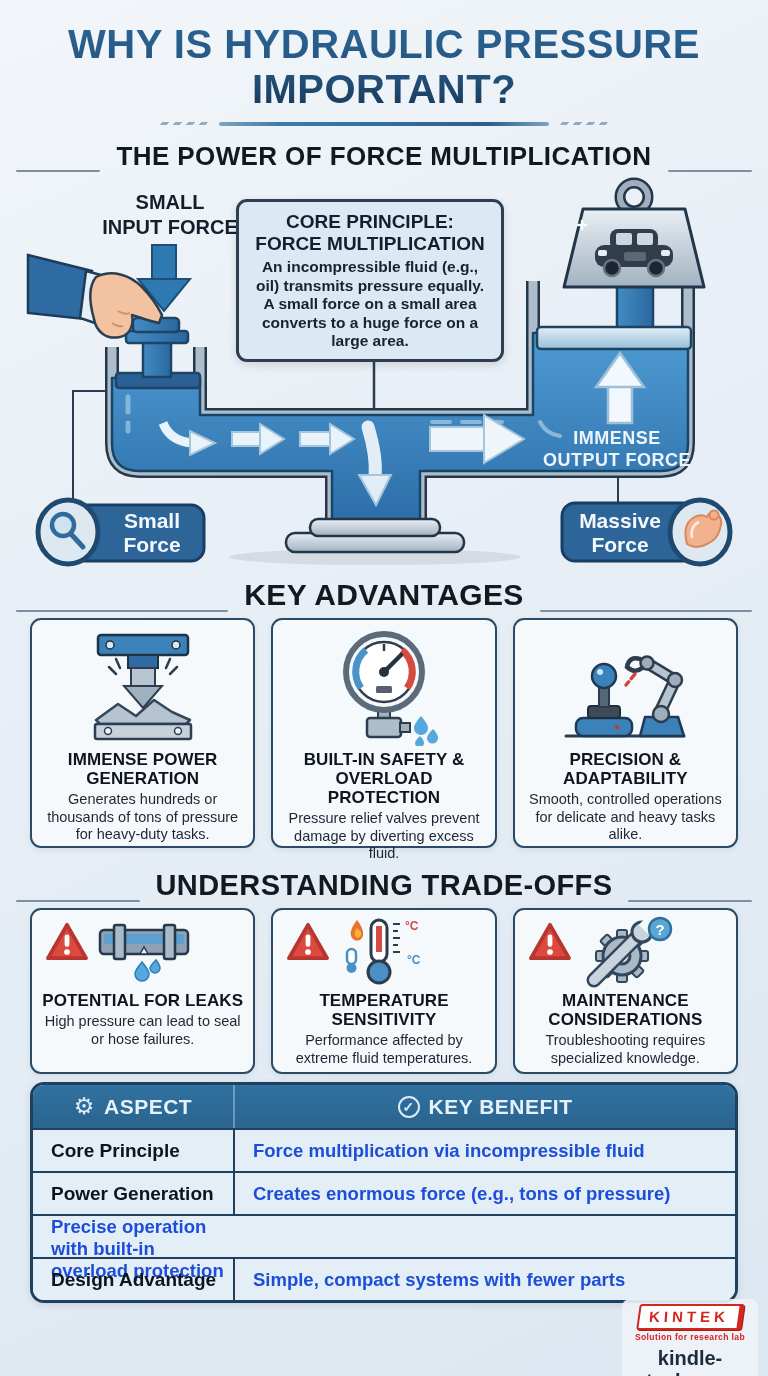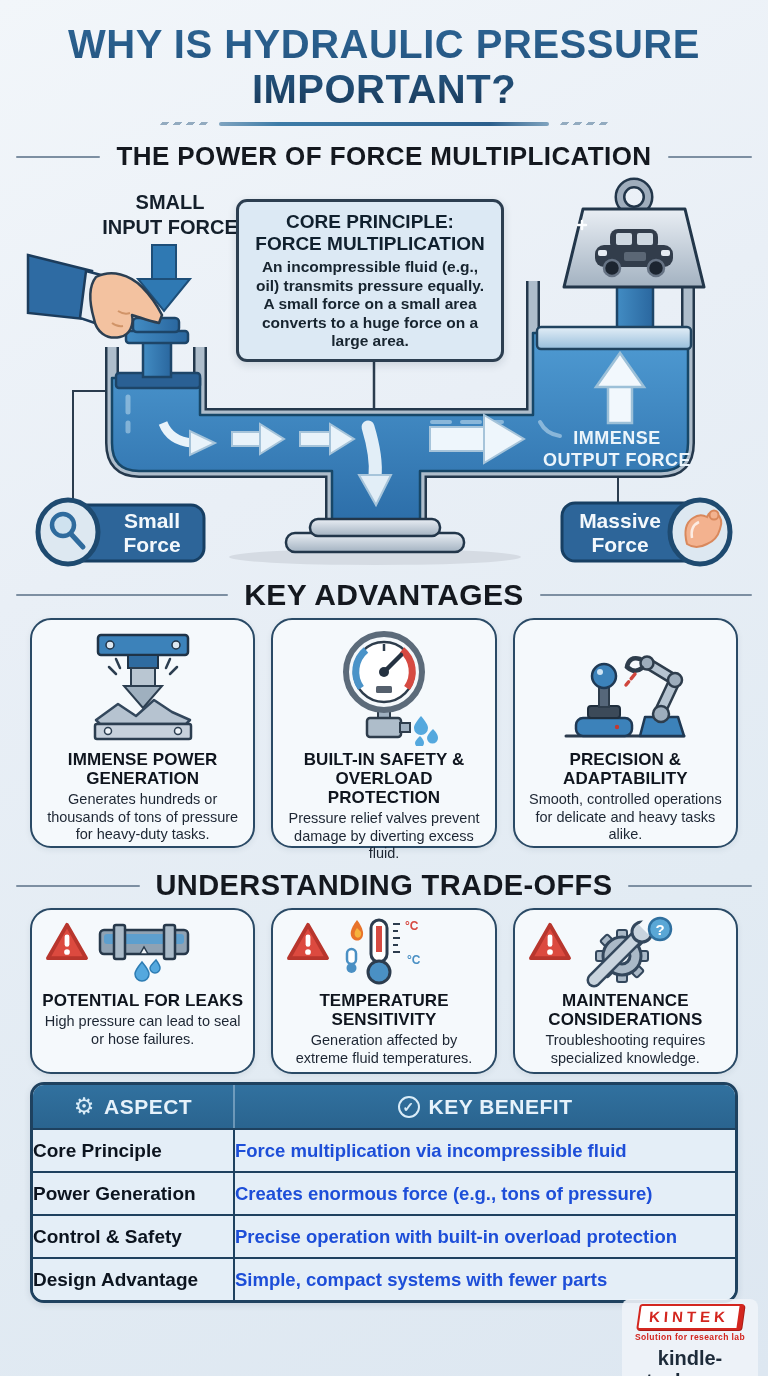--- a/index.html
+++ b/index.html
@@ -22,21 +22,21 @@
     background:linear-gradient(90deg, #7fa3bf, #3d7ca8 18%, #2b5f8c 82%, #7fa3bf);
     position:relative;
   }
   .title-divider::before, .title-divider::after {
     content:""; position:absolute; top:0; width:46px; height:3px;
     background:repeating-linear-gradient(90deg,#93abc0 0 7px, transparent 7px 13px);
   }
   .title-divider::before { left:-58px; transform:skewX(-35deg); }
   .title-divider::after  { right:-58px; transform:skewX(-35deg); }
   
-  .sec-head { display:flex; align-items:center; gap:16px; padding:0 16px; color:#14181f; }
+  .sec-head { display:flex; align-items:flex-end; gap:16px; padding:0 16px; color:#14181f; }
   .sec-head .line { flex:1; height:2px; background:#7d8fa2; border-radius:1px; }
   .sec-head .sh-text { font-weight:800; letter-spacing:.4px; white-space:nowrap; }
   .sh1 { margin-top:15px; } .sh1 .sh-text { font-size:26px; }
   .sh2 { margin-top:11px; } .sh2 .sh-text { font-size:30px; }
   .sh3 { margin-top:21px; } .sh3 .sh-text { font-size:29px; }
   .sh4 { margin-top:15px; } .sh4 .sh-text { font-size:27px; }
   
   .diagram { position:relative; width:768px; height:392px; margin-top:3px; }
   .diagram svg.dsvg { position:absolute; inset:0; }
   .core-box {
@@ -44,21 +44,21 @@
     background:#dce9f4; border:3px solid #2c3e50; border-radius:11px;
     padding:9px 13px 8px; text-align:center;
     box-shadow:0 3px 8px rgba(30,50,70,.15);
   }
   .core-title { font-size:19px; line-height:1.12; font-weight:800; color:#10202e; }
   .core-title span { display:block; }
   .core-body { margin-top:4px; font-size:15.5px; line-height:1.2; font-weight:600; color:#17242f; }
   
   .cards { display:grid; grid-template-columns:repeat(3,1fr); gap:16px; padding:0 30px; margin-top:6px; }
   .card {
-    background:#f5f9fc; border:2.5px solid #2a4a66; border-radius:21px;
+    background:#f5f9fc; border:2.5px solid #2a4a66; border-radius:11px;
     text-align:center; position:relative; padding:8px 10px 12px;
     box-shadow:0 2px 6px rgba(30,50,70,.08);
   }
   .card.adv { height:230px; }
   .card.trd { height:166px; padding-top:6px; }
   .card h3 { font-size:17px; line-height:1.12; font-weight:800; color:#0f151e; letter-spacing:.1px; }
   .card p  { margin-top:3px; font-size:14.5px; line-height:1.2; font-weight:500; color:#1d2633; }
   .card .icon-lg { display:block; margin:2px auto 4px; }
   .card .icon-sm { display:block; margin:0 auto 3px; }
   .warn { position:absolute; left:13px; top:12px; }
@@ -70,21 +70,21 @@
   .t-row, .t-head { display:grid; grid-template-columns:202px 1fr; }
   .t-head { background:linear-gradient(180deg,#31719f,#2a648f); color:#e6f2fb; height:43px; }
   .t-head .t-cell { display:flex; align-items:center; justify-content:center; gap:9px;
     font-size:21px; font-weight:800; letter-spacing:.5px; }
   .t-head .t-cell:first-child { border-right:2px solid #cfe2ef66; }
   .gear { font-size:23px; font-weight:400; color:#d9ecf8; line-height:1; }
   .check { width:22px; height:22px; border:2.5px solid #d9ecf8; border-radius:50%;
     display:inline-flex; align-items:center; justify-content:center;
     font-size:14px; font-weight:800; color:#d9ecf8; }
   .t-row { height:43px; border-top:2.5px solid #1e415f; background:#e4eef7; }
-  .t-row .t-cell { display:flex; align-items:center; }
+  .t-row .t-cell { display:flex; align-items:center; padding-left:18px; }
   .t-row .t-cell.aspect { font-size:19px; font-weight:800; color:#0c141f; border-right:2.5px solid #1e415f; }
   .t-row .t-cell.benefit { font-size:18.5px; font-weight:600; color:#1d4ed8; }
   
   .brand { position:absolute; right:10px; top:1299px; width:136px; text-align:center;
     background:#eef3f8e6; border-radius:8px; padding:5px 4px 3px; }
   .logo { display:inline-block; transform:skewX(-8deg); background:#fff;
     border:2.5px solid #d3261f; border-right-width:5px; border-radius:3px; padding:2px 9px;
     box-shadow:1px 1px 0 #a81c16; }
   .logo span { display:inline-block; transform:skewX(4deg); font-size:15px; font-weight:800;
     letter-spacing:4px; color:#d3261f; }
@@ -356,21 +356,21 @@
         <rect x="28" y="33" width="9" height="15" rx="4.5" fill="#fff" stroke="#4a90c4" stroke-width="2.5"></rect>
         <circle cx="32.5" cy="52" r="5" fill="#4a90c4"></circle>
         <rect x="52" y="4" width="16" height="42" rx="8" fill="#fff" stroke="#2c3c4e" stroke-width="3"></rect>
         <rect x="57" y="10" width="6" height="26" fill="#d64a42"></rect>
         <circle cx="60" cy="56" r="11" fill="#4a90c4" stroke="#2c3c4e" stroke-width="3"></circle>
         <path d="M74,8 h7 M74,15 h5 M74,22 h7 M74,29 h5 M74,36 h7" stroke="#2c3c4e" stroke-width="2"></path>
         <text x="86" y="14" font-size="12" font-weight="bold" fill="#d64a42">°C</text>
         <text x="88" y="48" font-size="12" font-weight="bold" fill="#4a90c4">°C</text>
       </svg>
       <h3>TEMPERATURE SENSITIVITY</h3>
-      <p>Generation affected by extreme fluid temperatures.</p>
+      <p>Performance affected by extreme fluid temperatures.</p>
     </div>
 
     <div class="card trd">
       <svg class="warn" width="44" height="40" viewBox="0 0 46 42">
         <path d="M23,3 L43,38 L3,38 Z" fill="#dc4a3f" stroke="#b8362d" stroke-width="4" stroke-linejoin="round"></path>
         <rect x="20.5" y="13" width="5" height="13" rx="2.5" fill="#fff"></rect>
           <circle cx="23" cy="31.5" r="3" fill="#fff"></circle>
       </svg>
       <svg class="icon-sm" width="150" height="72" viewBox="0 0 130 72">
         <g>
@@ -411,21 +411,20 @@
     </div>
     <div class="t-row">
       <div class="t-cell aspect">Core Principle</div>
       <div class="t-cell benefit">Force multiplication via incompressible fluid</div>
     </div>
     <div class="t-row">
       <div class="t-cell aspect">Power Generation</div>
       <div class="t-cell benefit">Creates enormous force (e.g., tons of pressure)</div>
     </div>
     <div class="t-row">
-      <div class="t-cell aspect">Control &amp; Safety</div>
       <div class="t-cell benefit">Precise operation with built-in overload protection</div>
     </div>
     <div class="t-row">
       <div class="t-cell aspect">Design Advantage</div>
       <div class="t-cell benefit">Simple, compact systems with fewer parts</div>
     </div>
   </div>
 
   <div class="brand">
     <div class="logo">

